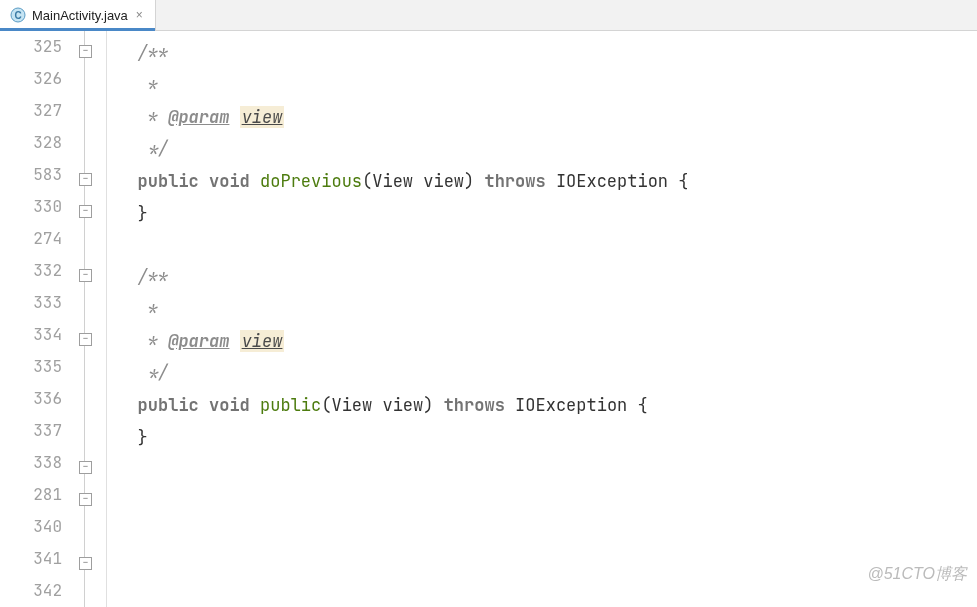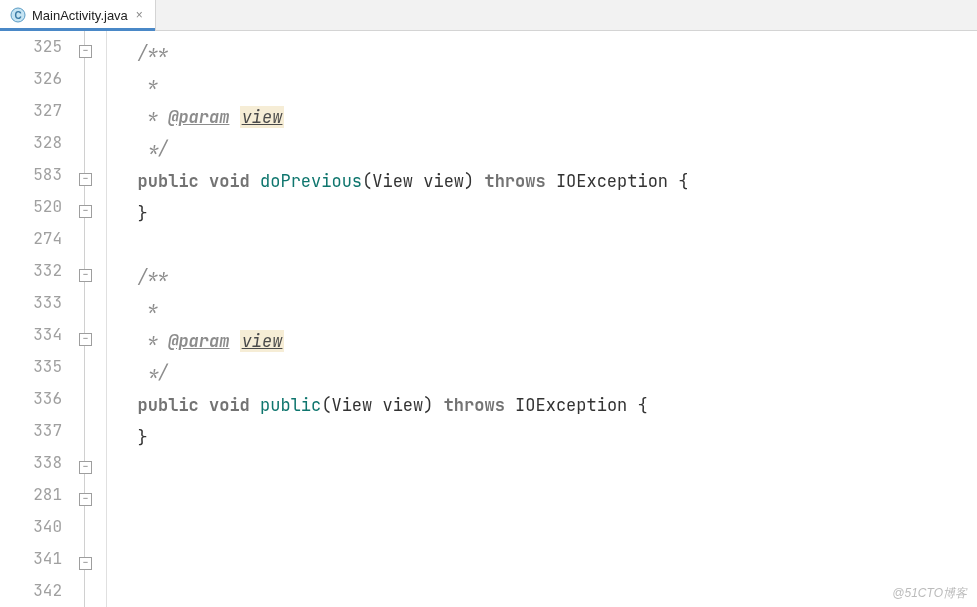--- a/index.html
+++ b/index.html
@@ -15,25 +15,25 @@
 .gutter-num div{padding-right:8px}
 .fold-line{position:absolute;top:0;bottom:0;left:14px;width:1px;background:#d0d0d0}
 .fold-icon{position:absolute;left:9px;width:11px;height:11px;border:1px solid #9e9e9e;background:#fff;font-size:9px;line-height:9px;text-align:center;color:#666;font-family:Arial,sans-serif;cursor:pointer}
 .code{flex:1;padding-top:6px;font-size:17px;position:relative}
 .code .row{height:32px;line-height:32px;white-space:pre}
 .cmt{color:#8c8c8c;font-style:italic}
 .doctag{color:#8c8c8c;font-style:italic;font-weight:bold;text-decoration:underline}
 .docparam{font-style:italic;color:#4a4a4a;background:#f6edd6;padding:0 2px}
 .docparam.u{text-decoration:underline}
 .kw{color:#737373;font-weight:bold}
-.fn{color:#0f766e}
+.fn{color:#4d7c0f}
 .ident{color:#333}
 .paren{color:#333}
 .indent-guide{color:#e0e0e0}
-.watermark{position:absolute;right:10px;bottom:6px;font-size:12px;color:#bbb;font-family:Arial,sans-serif;font-style:italic}
+.watermark{position:absolute;right:10px;bottom:23px;font-size:16px;color:#bbb;font-family:Arial,sans-serif;font-style:italic}
 </style>
 </head>
 <body>
 
 <div class="tab-bar">
   <div class="tab">
     <svg class="tab-icon" viewBox="0 0 16 16">
         <circle cx="8" cy="8" r="7" fill="#c5e4f3" stroke="#5a9bc4"></circle>
         <text x="8" y="12" text-anchor="middle" font-size="10" fill="#3a7aa4" font-family="Arial" font-weight="bold">C</text>
       </svg>
@@ -42,21 +42,21 @@
   </div>
 </div>
 
 <div class="editor">
   <div class="gutter-num" id="lineNums">
       <div>325</div>
       <div>326</div>
       <div>327</div>
       <div>328</div>
       <div>583</div>
-      <div>520</div>
+      <div>330</div>
       <div>274</div>
       <div>332</div>
       <div>333</div>
       <div>334</div>
       <div>335</div>
       <div>336</div>
       <div>337</div>
       <div>338</div>
       <div>281</div>
       <div>340</div>

